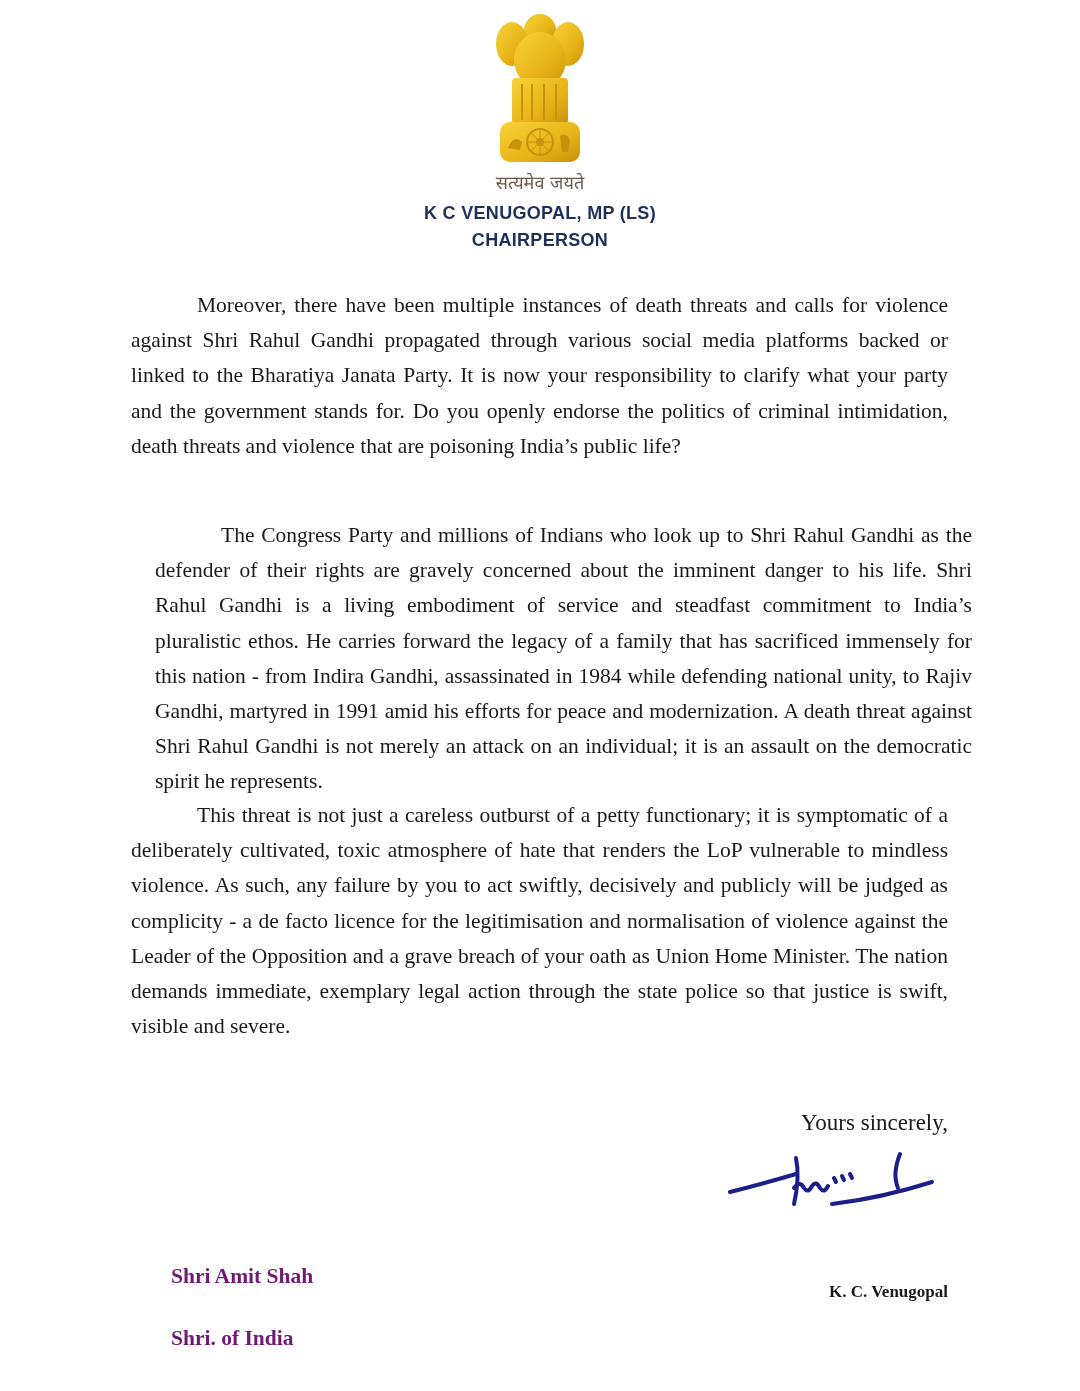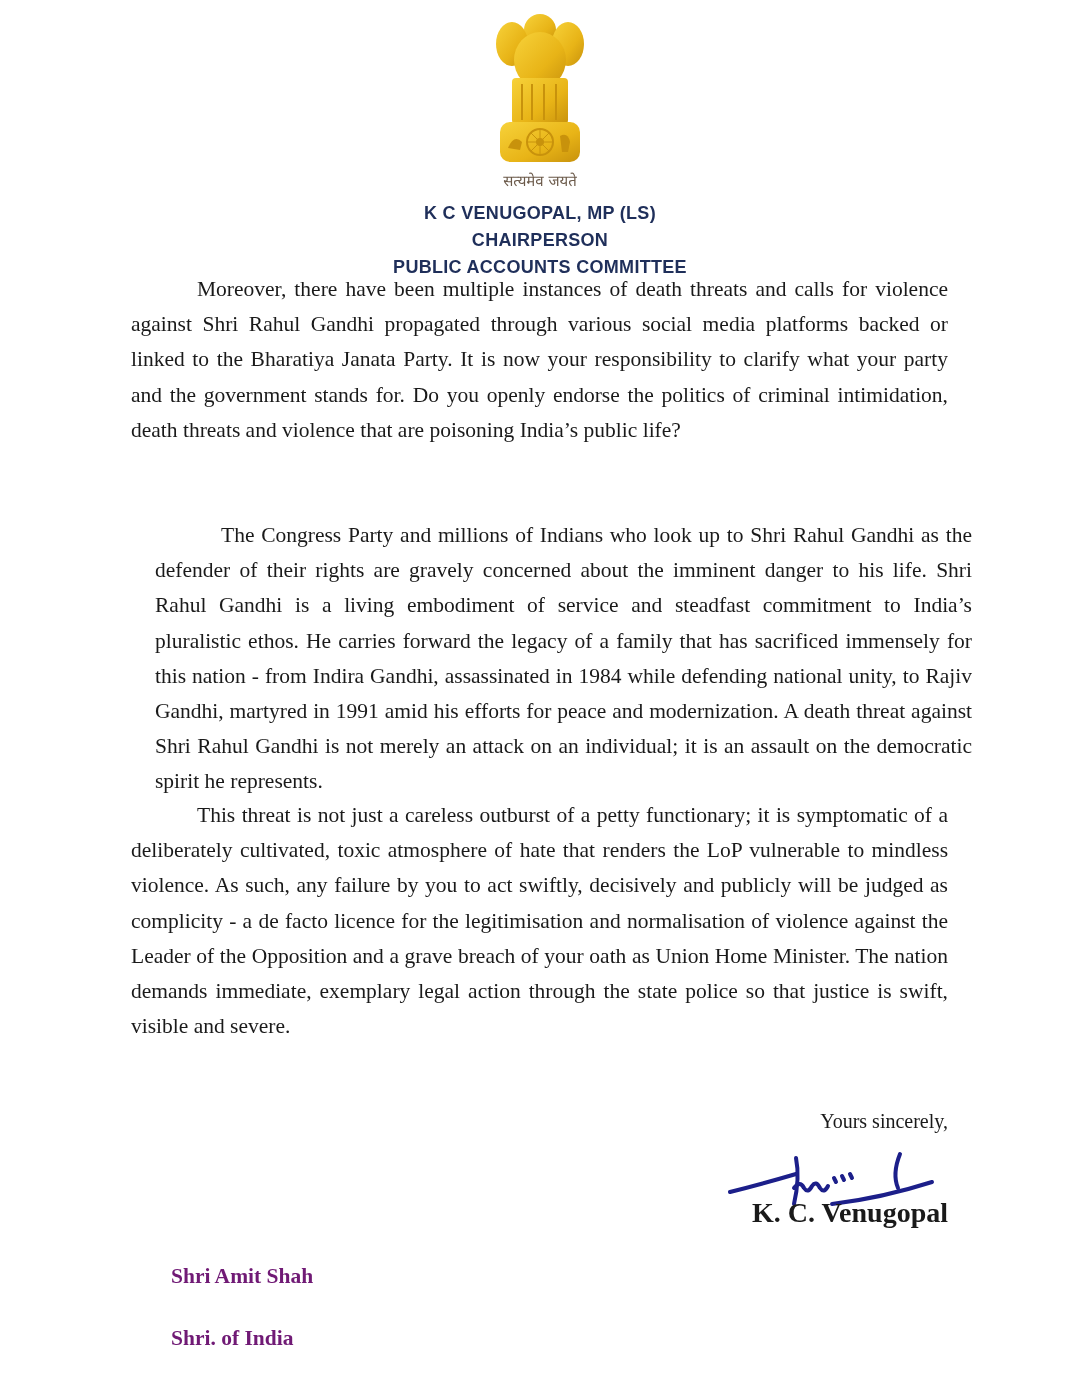--- a/index.html
+++ b/index.html
@@ -1,34 +1,34 @@
 <!DOCTYPE html>
 <html><head>
 <meta charset="utf-8">
 <style>
   html, body { margin:0; padding:0; background:#ffffff; }
   body { width:1080px; height:1391px; position:relative; overflow:hidden; }
   .page { position:absolute; left:0; top:0; width:1080px; height:1391px; }
   .emblem { position:absolute; left:488px; top:8px; width:104px; height:158px; }
   .motto { position:absolute; left:0; width:1080px; top:170px; text-align:center;
-    font-family:"DejaVu Sans", sans-serif; font-size:15px; color:#6b5a4a; }
+    font-family:"DejaVu Sans", sans-serif; font-size:18px; color:#6b5a4a; }
   .hdr { position:absolute; left:0; width:1080px; text-align:center;
     font-family:"Liberation Sans", sans-serif; font-weight:bold; font-size:18px;
     color:#1f2f5a; letter-spacing:0.3px; }
   .h1 { top:203px; } .h2 { top:230px; } .h3 { top:257px; }
   .body { position:absolute; left:131px; width:817px;
     font-family:"Liberation Serif", serif; font-size:21.5px; line-height:35.2px;
     color:#1a1a1a; text-align:justify; }
   .body p { margin:0; text-indent:66px; }
-  .p1 { top:272px; } .p2 { top:518px;margin-left:24px; } .p3 { top:798px; }
+  .p1 { top:288px; } .p2 { top:518px;margin-left:24px; } .p3 { top:798px; }
   .closing { position:absolute; right:132px; top:1110px;
-    font-family:"Liberation Serif", serif; font-size:20px; color:#1a1a1a; }
+    font-family:"Liberation Serif", serif; font-size:23px; color:#1a1a1a; }
   .signature { position:absolute; left:722px; top:1148px; width:220px; height:80px; }
-  .signer { position:absolute; right:132px; top:1197px;
-    font-family:"Liberation Serif", serif; font-weight:bold; font-size:28px; color:#1a1a1a; }
+  .signer { position:absolute; right:132px; top:1282px;
+    font-family:"Liberation Serif", serif; font-weight:bold; font-size:17px; color:#1a1a1a; }
   .addr { position:absolute; left:131px; font-family:"Liberation Serif", serif;
     font-weight:bold; font-size:21.5px; color:#701a75;margin-left:40px; }
   .a1 { top:1264px; } .a2 { top:1295px; } .a3 { top:1326px; }
 </style>
 </head>
 <body>
 
 <div class="page">
 
   <svg class="emblem" viewBox="0 0 104 158">
@@ -62,21 +62,20 @@
       <line x1="43" y1="125" x2="61" y2="143"></line>
       <line x1="61" y1="125" x2="43" y2="143"></line>
     </g>
     <path d="M20 140 q6 -14 14 -6 l-2 8 z" fill="#c8920c"></path>
     <path d="M72 128 q8 -4 10 6 l-2 10 h-6 z" fill="#c8920c"></path>
   </svg>
 
   <div class="motto">सत्यमेव जयते</div>
   <div class="hdr h1">K C VENUGOPAL, MP (LS)</div>
   <div class="hdr h2">CHAIRPERSON</div>
-  <div class="hdr h3">PUBLIC ACCOUNTS COMMITTEE</div>
 
   <div class="body p1">
     <p>Moreover, there have been multiple instances of death threats and calls for violence against Shri Rahul Gandhi propagated through various social media platforms backed or linked to the Bharatiya Janata Party. It is now your responsibility to clarify what your party and the government stands for. Do you openly endorse the politics of criminal intimidation, death threats and violence that are poisoning India’s public life?</p>
   </div>
   <div class="body p2">
     <p>The Congress Party and millions of Indians who look up to Shri Rahul Gandhi as the defender of their rights are gravely concerned about the imminent danger to his life. Shri Rahul Gandhi is a living embodiment of service and steadfast commitment to India’s pluralistic ethos. He carries forward the legacy of a family that has sacrificed immensely for this nation - from Indira Gandhi, assassinated in 1984 while defending national unity, to Rajiv Gandhi, martyred in 1991 amid his efforts for peace and modernization. A death threat against Shri Rahul Gandhi is not merely an attack on an individual; it is an assault on the democratic spirit he represents.</p>
   </div>
   <div class="body p3">
     <p>This threat is not just a careless outburst of a petty functionary; it is symptomatic of a deliberately cultivated, toxic atmosphere of hate that renders the LoP vulnerable to mindless violence. As such, any failure by you to act swiftly, decisively and publicly will be judged as complicity - a de facto licence for the legitimisation and normalisation of violence against the Leader of the Opposition and a grave breach of your oath as Union Home Minister. The nation demands immediate, exemplary legal action through the state police so that justice is swift, visible and severe.</p>
   </div>

